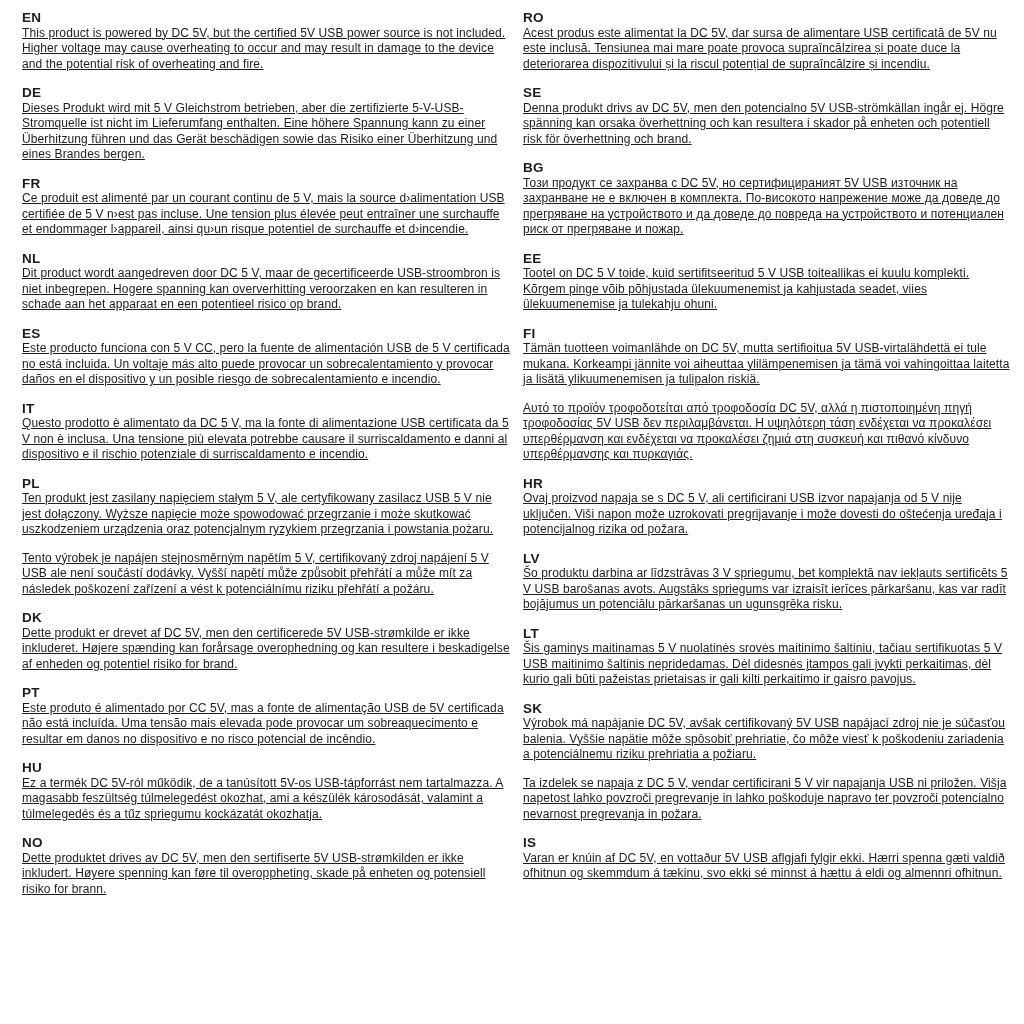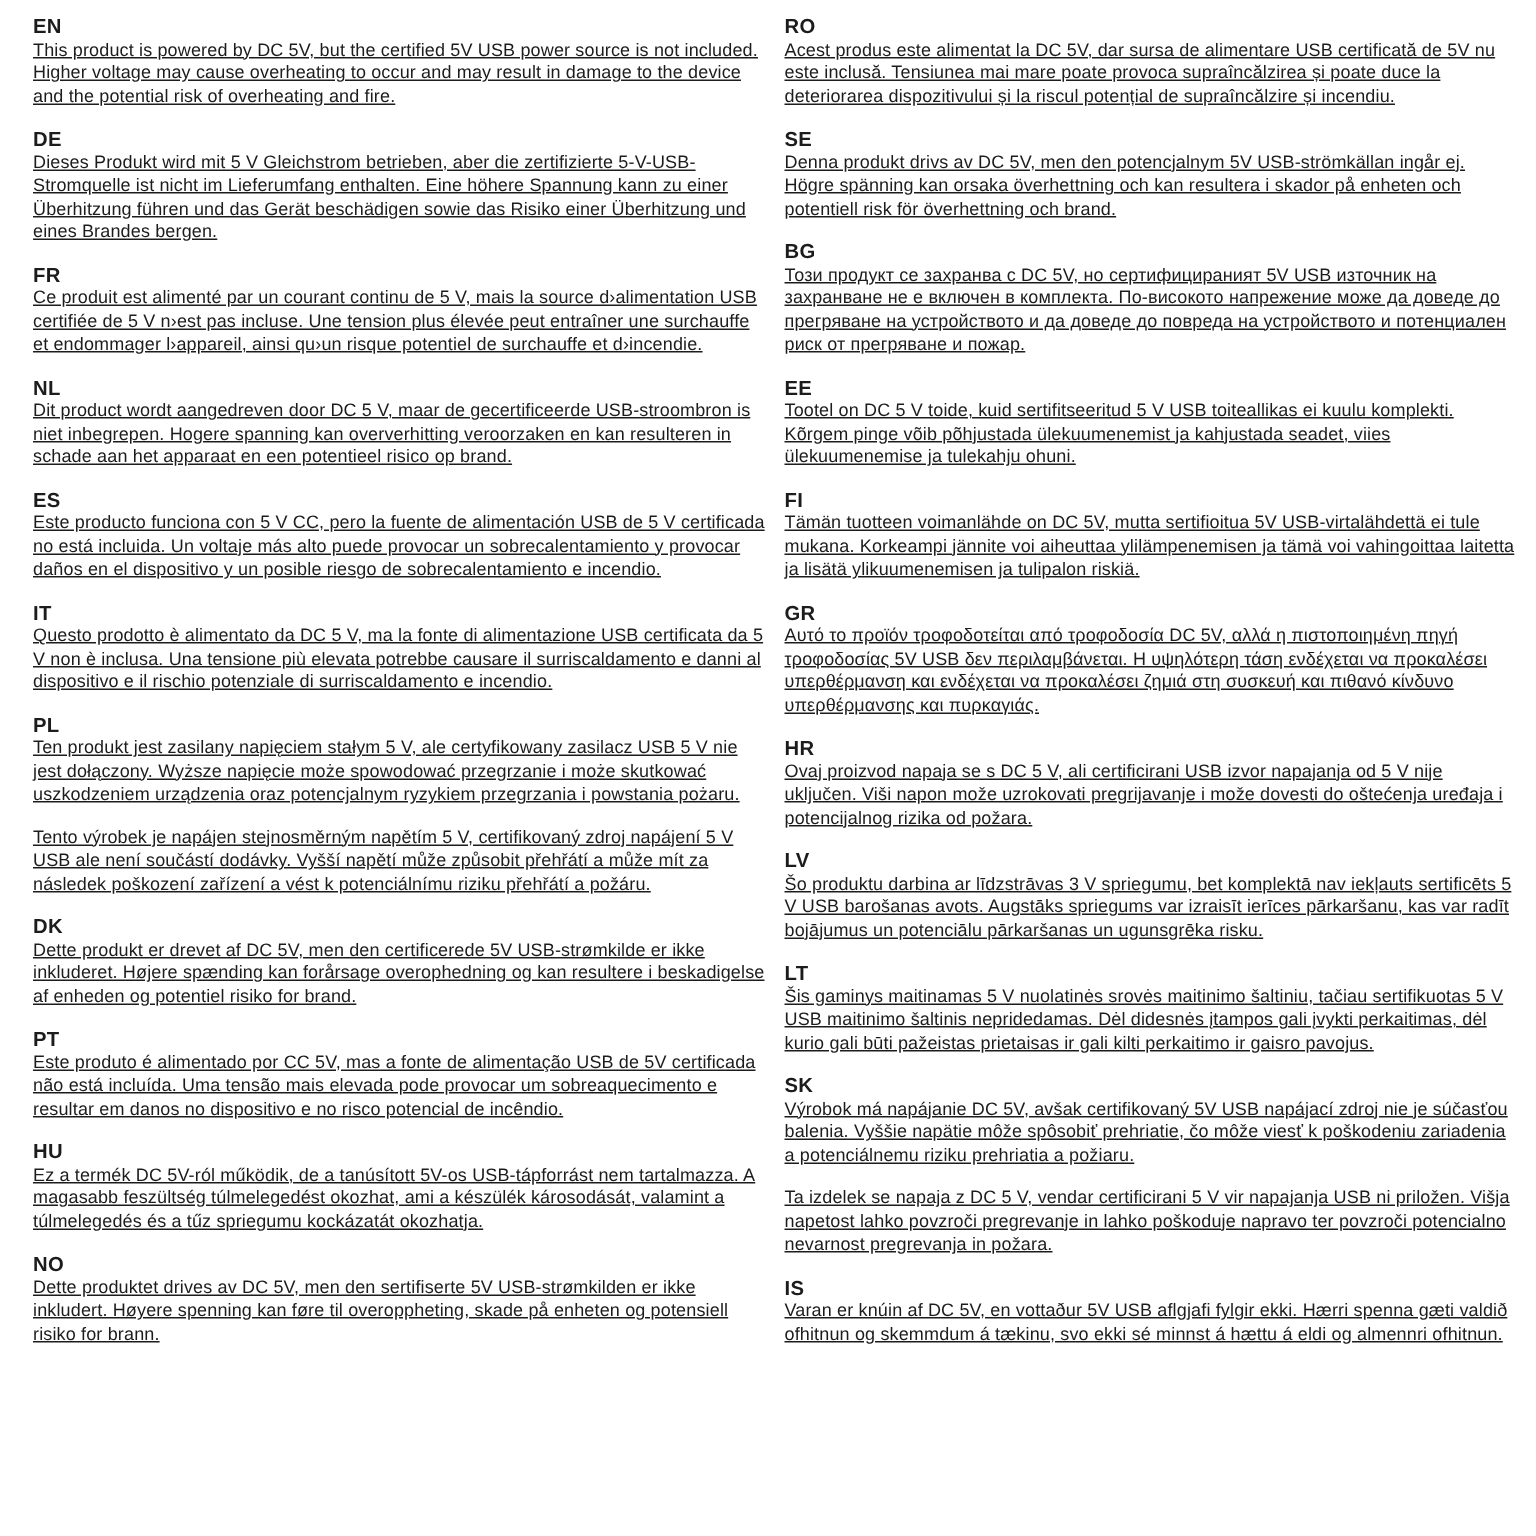--- a/index.html
+++ b/index.html
@@ -94,36 +94,35 @@
     </div>
   </div>
 
   <div class="col">
     <div class="block">
       <div class="lang-code">RO</div>
       <div class="lang-text">Acest produs este alimentat la DC 5V, dar sursa de alimentare USB certificată de 5V nu este inclusă. Tensiunea mai mare poate provoca supraîncălzirea și poate duce la deteriorarea dispozitivului și la riscul potențial de supraîncălzire și incendiu.</div>
     </div>
     <div class="block">
       <div class="lang-code">SE</div>
-      <div class="lang-text">Denna produkt drivs av DC 5V, men den potencjalnym 5V USB-strömkällan ingår ej. Högre spänning kan orsaka överhettning och kan resultera i skador på enheten och potentiell risk för överhettning och brand.</div>
+      <div class="lang-text">Denna produkt drivs av DC 5V, men den potencialno 5V USB-strömkällan ingår ej. Högre spänning kan orsaka överhettning och kan resultera i skador på enheten och potentiell risk för överhettning och brand.</div>
     </div>
     <div class="block">
       <div class="lang-code">BG</div>
       <div class="lang-text">Този продукт се захранва с DC 5V, но сертифицираният 5V USB източник на захранване не е включен в комплекта. По-високото напрежение може да доведе до прегряване на устройството и да доведе до повреда на устройството и потенциален риск от прегряване и пожар.</div>
     </div>
     <div class="block">
       <div class="lang-code">EE</div>
       <div class="lang-text">Tootel on DC 5 V toide, kuid sertifitseeritud 5 V USB toiteallikas ei kuulu komplekti. Kõrgem pinge võib põhjustada ülekuumenemist ja kahjustada seadet, viies ülekuumenemise ja tulekahju ohuni.</div>
     </div>
     <div class="block">
       <div class="lang-code">FI</div>
       <div class="lang-text">Tämän tuotteen voimanlähde on DC 5V, mutta sertifioitua 5V USB-virtalähdettä ei tule mukana. Korkeampi jännite voi aiheuttaa ylilämpenemisen ja tämä voi vahingoittaa laitetta ja lisätä ylikuumenemisen ja tulipalon riskiä.</div>
     </div>
     <div class="block">
-      <div class="lang-code">GR</div>
       <div class="lang-text">Αυτό το προϊόν τροφοδοτείται από τροφοδοσία DC 5V, αλλά η πιστοποιημένη πηγή τροφοδοσίας 5V USB δεν περιλαμβάνεται. Η υψηλότερη τάση ενδέχεται να προκαλέσει υπερθέρμανση και ενδέχεται να προκαλέσει ζημιά στη συσκευή και πιθανό κίνδυνο υπερθέρμανσης και πυρκαγιάς.</div>
     </div>
     <div class="block">
       <div class="lang-code">HR</div>
       <div class="lang-text">Ovaj proizvod napaja se s DC 5 V, ali certificirani USB izvor napajanja od 5 V nije uključen. Viši napon može uzrokovati pregrijavanje i može dovesti do oštećenja uređaja i potencijalnog rizika od požara.</div>
     </div>
     <div class="block">
       <div class="lang-code">LV</div>
       <div class="lang-text">Šo produktu darbina ar līdzstrāvas 3 V spriegumu, bet komplektā nav iekļauts sertificēts 5 V USB barošanas avots. Augstāks spriegums var izraisīt ierīces pārkaršanu, kas var radīt bojājumus un potenciālu pārkaršanas un ugunsgrēka risku.</div>
     </div>

